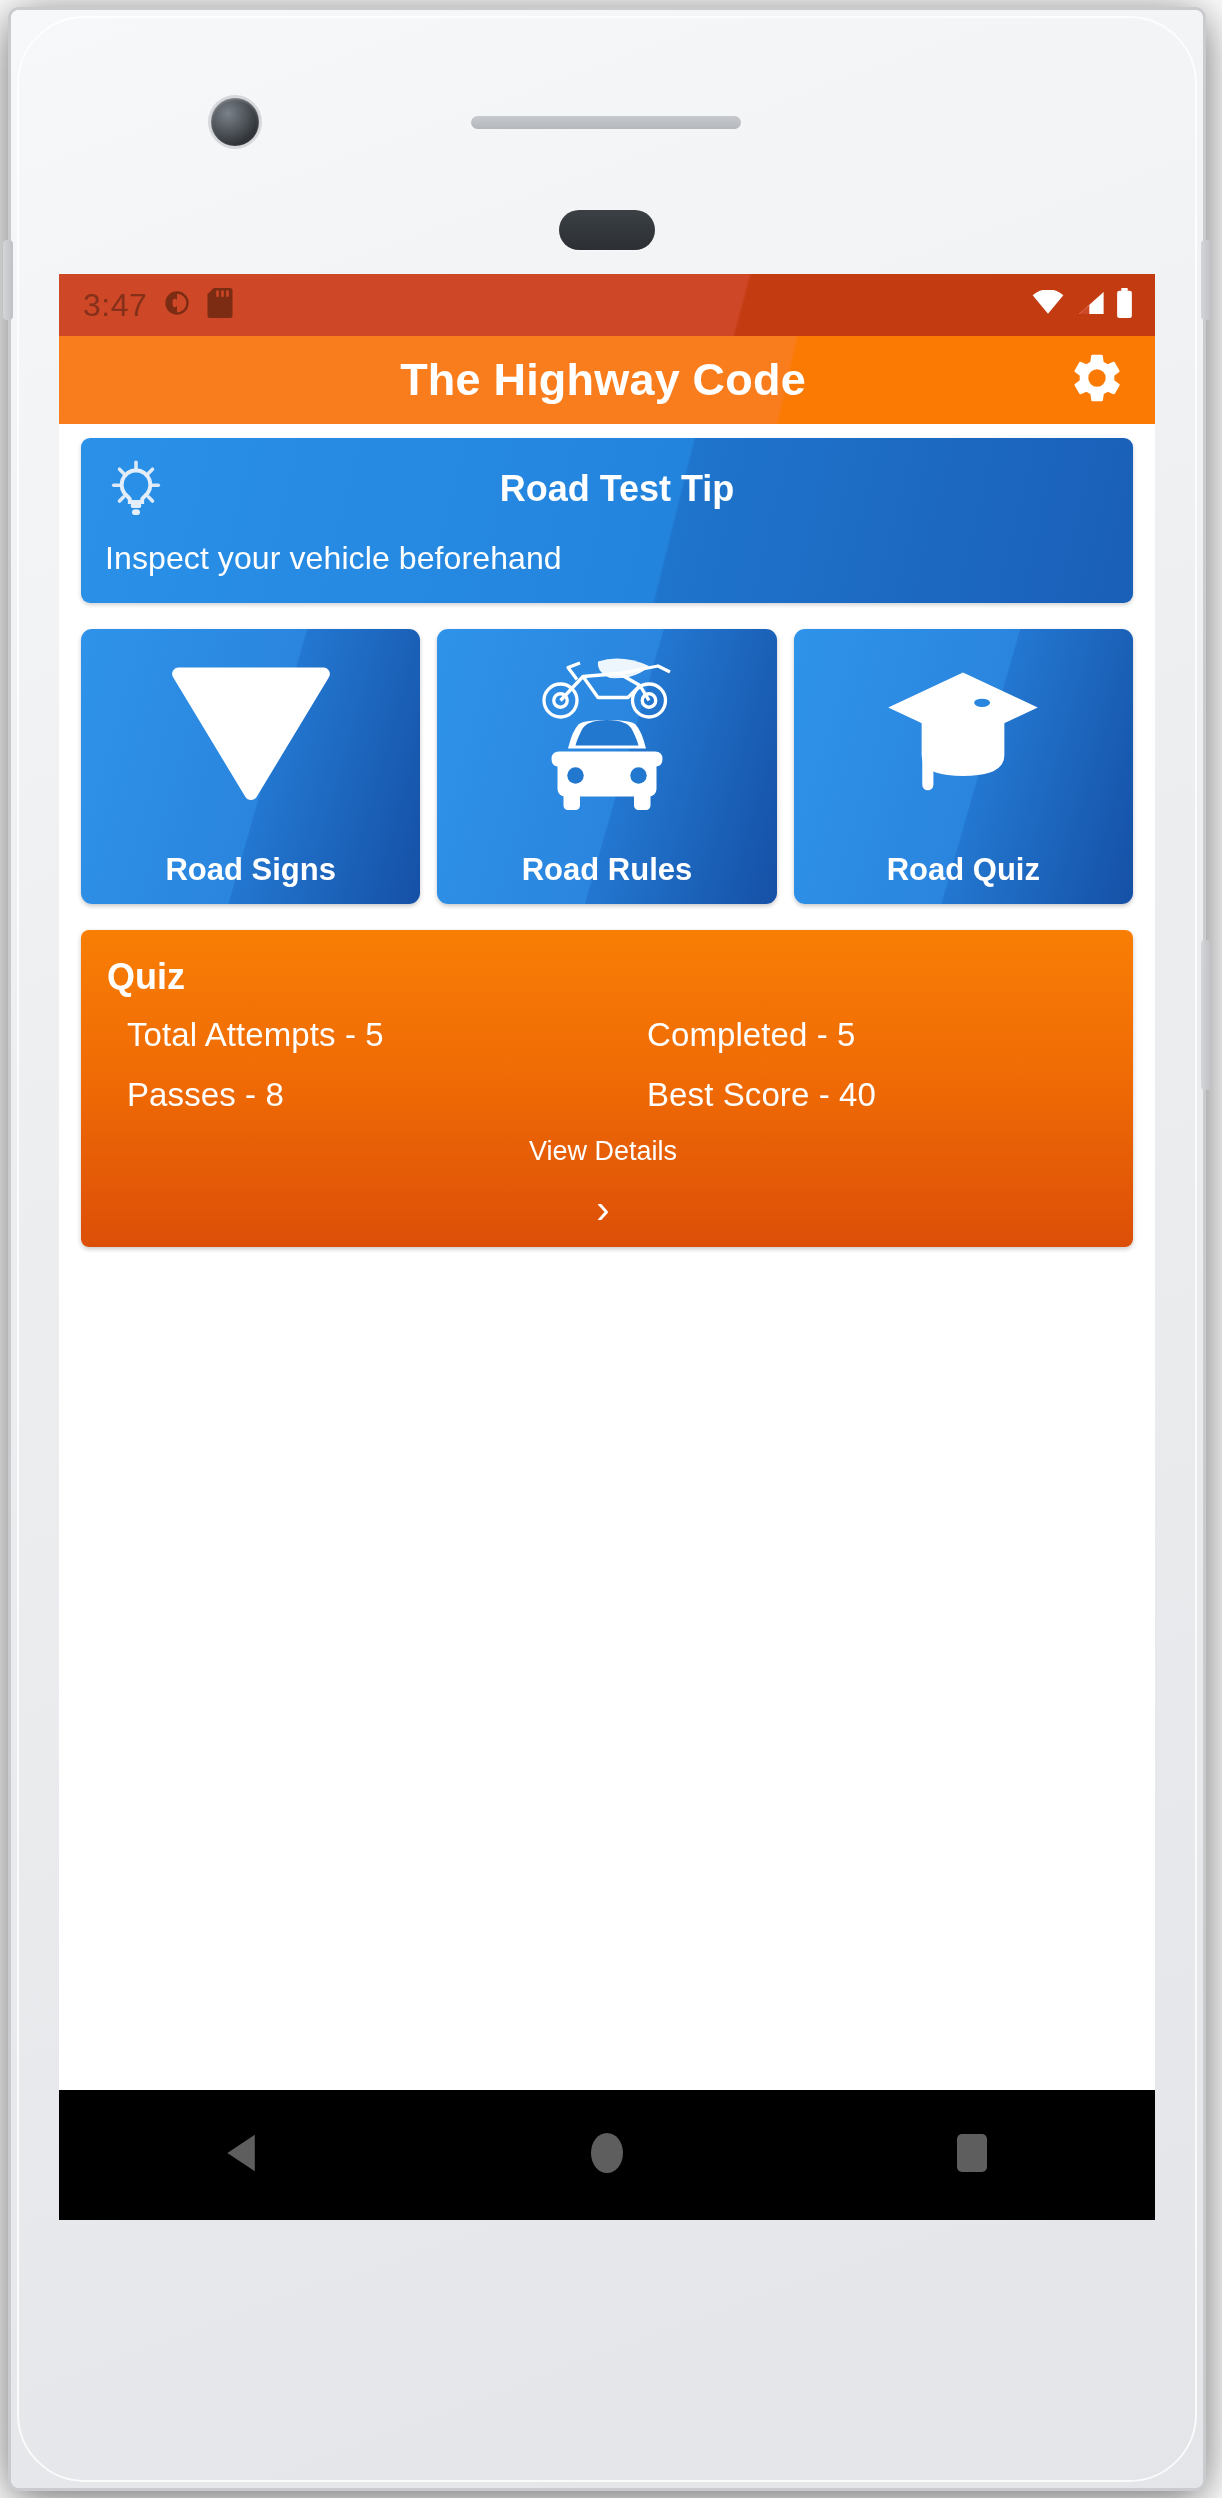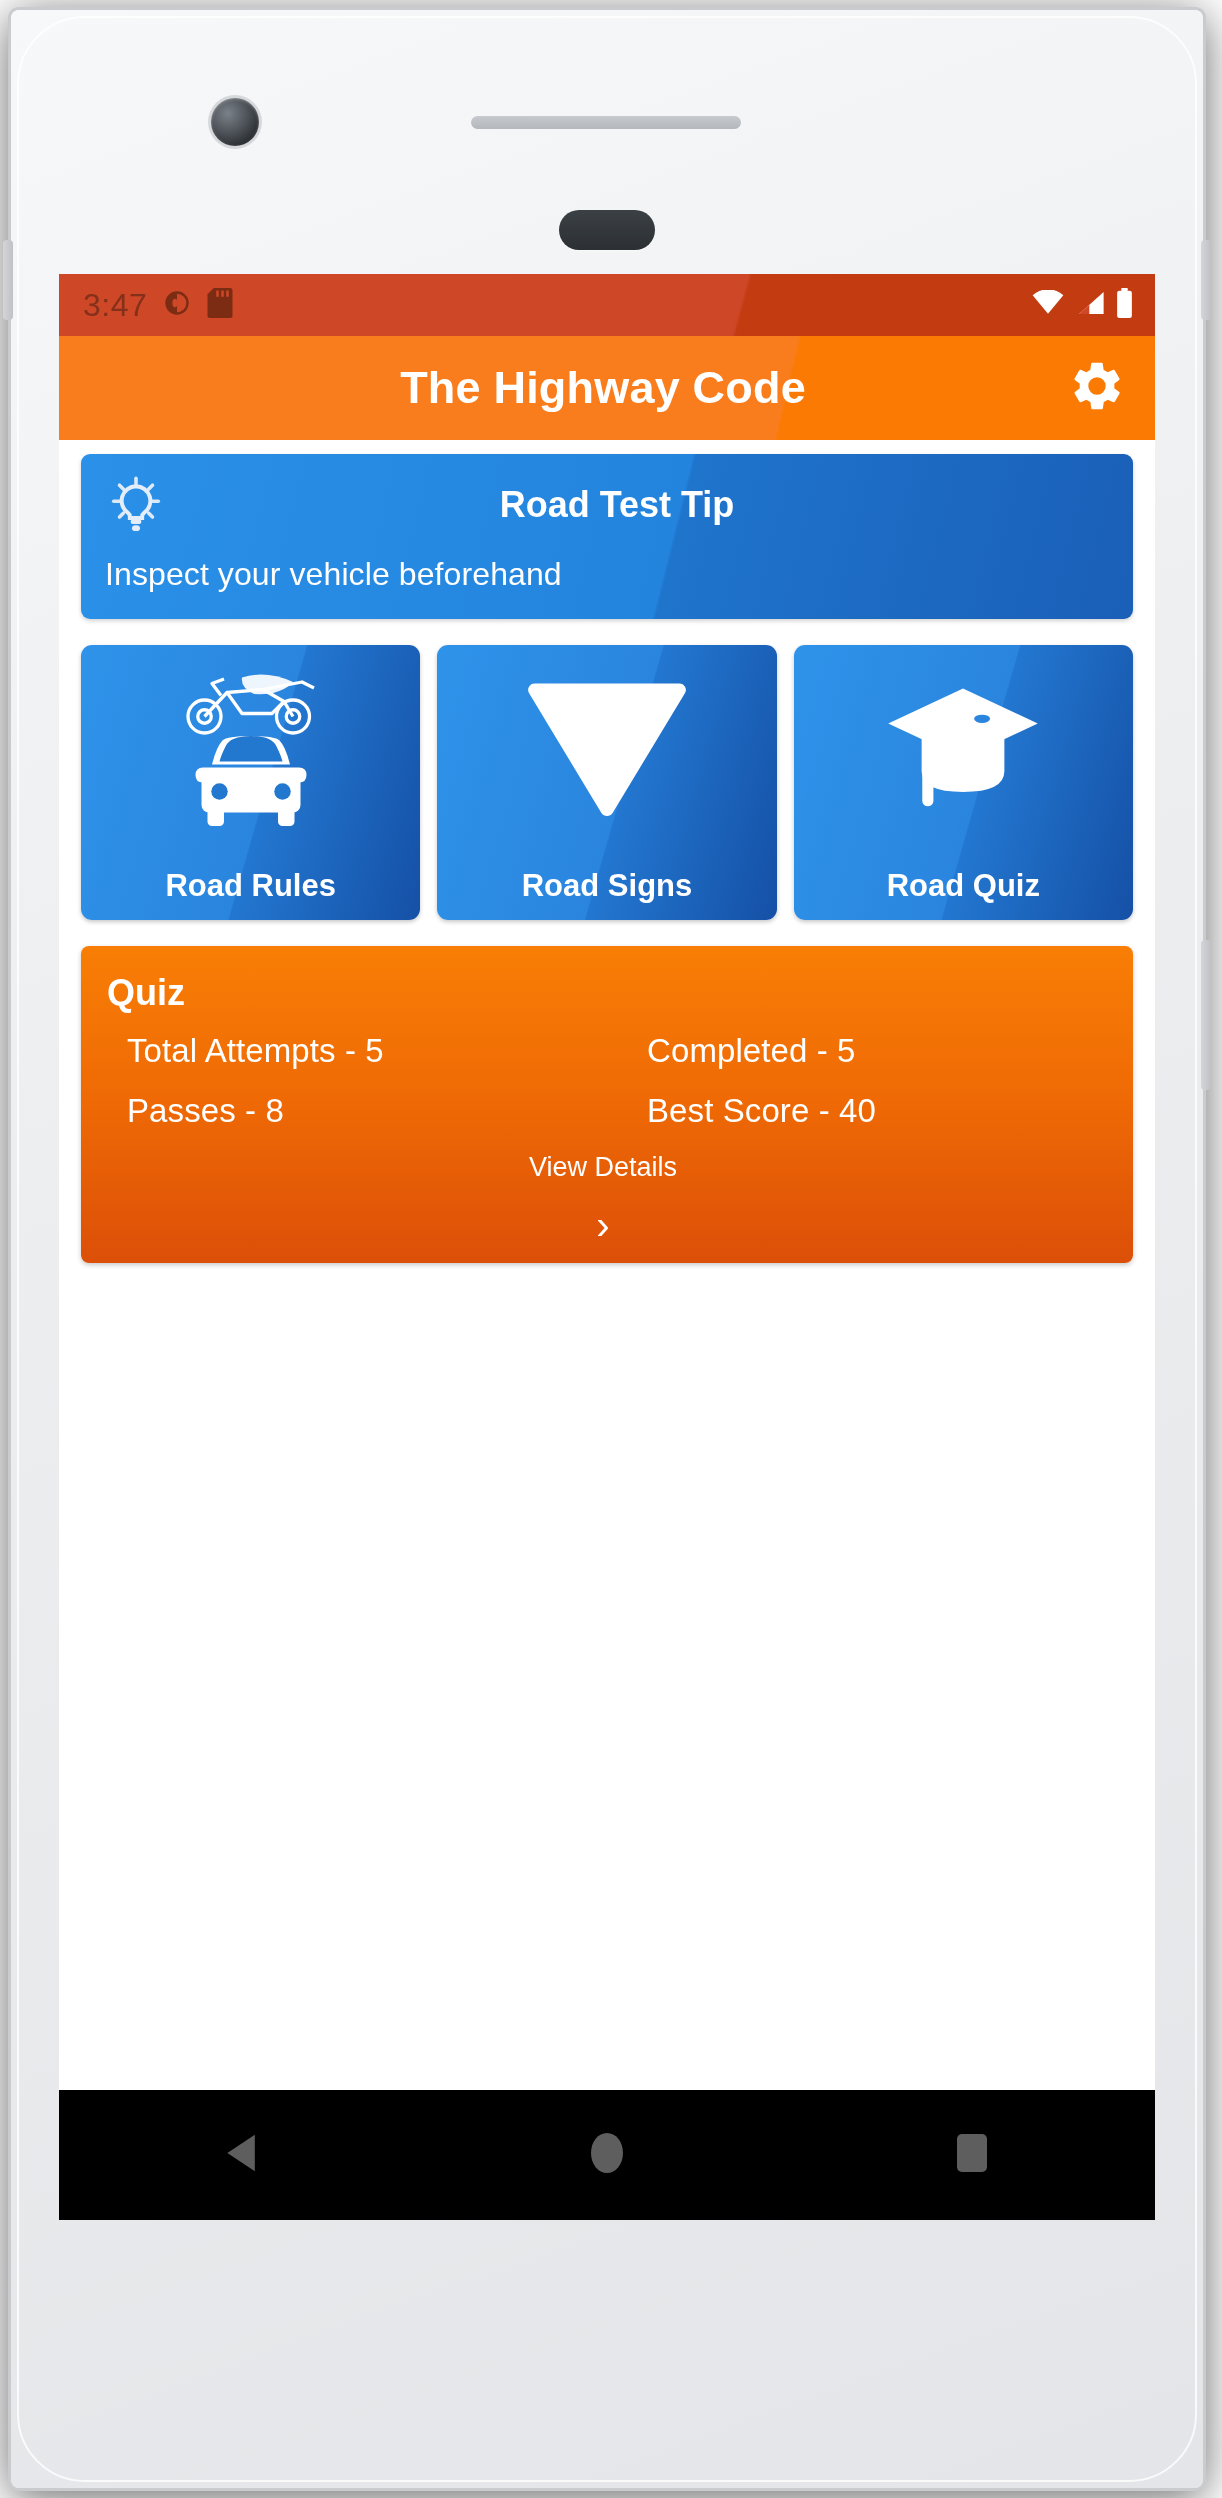--- a/index.html
+++ b/index.html
@@ -92,21 +92,21 @@
   }
   .status-ic { display: block; }
   #status-right {
     margin-left: auto;
     display: flex; align-items: center; gap: 11px;
   }
 
   
   #app-bar {
     position: relative;
-    height: 104px;
+    height: 88px;
     background: linear-gradient(103deg, #f97d1c 0%, #f97d1c 66%, #fb7a04 66.3%, #fb7a04 100%);
     display: flex;
     align-items: center;
     padding: 0 26px;
   }
   #app-bar-title {
     flex: 1;
     text-align: center;
     color: #ffffff;
     font-size: 45px;
@@ -337,20 +337,29 @@
           </div>
           <div id="tip-title">Road Test Tip</div>
         </div>
         <div id="tip-text">Inspect your vehicle beforehand</div>
       </div>
 
       <div id="tiles-row">
 
         <div class="tile">
           <div class="tile-art">
+            <svg width="164" height="152" viewBox="0 0 100 92">
+              <path d="M6 6 h88 a4 4 0 0 1 3.4 6.2 L53.4 85 a4 4 0 0 1 -6.8 0 L2.6 12.2 A4 4 0 0 1 6 6 z" fill="#ffffff"></path>
+            </svg>
+          </div>
+          <div class="tile-label">Road Signs</div>
+        </div>
+
+        <div class="tile">
+          <div class="tile-art">
             <svg width="150" height="175" viewBox="0 0 100 116">
 
               <g stroke="#ffffff" stroke-width="2.2" fill="none" stroke-linejoin="round">
                 <circle cx="19" cy="36" r="11"></circle>
                 <circle cx="78" cy="36" r="11"></circle>
                 <circle cx="19" cy="36" r="4.5"></circle>
                 <circle cx="78" cy="36" r="4.5"></circle>
                 <path d="M19 36 L34 20 L58 18 L72 26 L78 36"></path>
                 <path d="M34 20 L44 34 L64 34 L72 26"></path>
                 <path d="M58 18 L84 13 L92 17"></path>
@@ -368,29 +377,20 @@
               <path d="M33 56 q3 -7 17 -7 q14 0 17 7 q3 6 4 10 h-42 q1 -4 4 -10z" fill="#2277cf"></path>
               <circle cx="29" cy="86" r="5.5" fill="#2277cf"></circle>
               <circle cx="71" cy="86" r="5.5" fill="#2277cf"></circle>
             </svg>
           </div>
           <div class="tile-label">Road Rules</div>
         </div>
 
         <div class="tile">
           <div class="tile-art">
-            <svg width="164" height="152" viewBox="0 0 100 92">
-              <path d="M6 6 h88 a4 4 0 0 1 3.4 6.2 L53.4 85 a4 4 0 0 1 -6.8 0 L2.6 12.2 A4 4 0 0 1 6 6 z" fill="#ffffff"></path>
-            </svg>
-          </div>
-          <div class="tile-label">Road Signs</div>
-        </div>
-
-        <div class="tile">
-          <div class="tile-art">
             <svg width="160" height="140" viewBox="0 0 100 88">
               <path d="M50 6 L97 28 L50 50 L3 28 Z" fill="#ffffff"></path>
               <path d="M24 36 L24 58 q0 13 26 13 q26 0 26 -13 L76 36 L50 48 Z" fill="#ffffff"></path>
               <ellipse cx="62" cy="25" rx="5" ry="2.6" fill="#2a85de"></ellipse>
               <line x1="28" y1="33" x2="28" y2="70" stroke="#ffffff" stroke-width="2.4"></line>
               <rect x="24.4" y="58" width="7" height="22" rx="3.5" fill="#ffffff"></rect>
             </svg>
           </div>
           <div class="tile-label">Road Quiz</div>
         </div>

